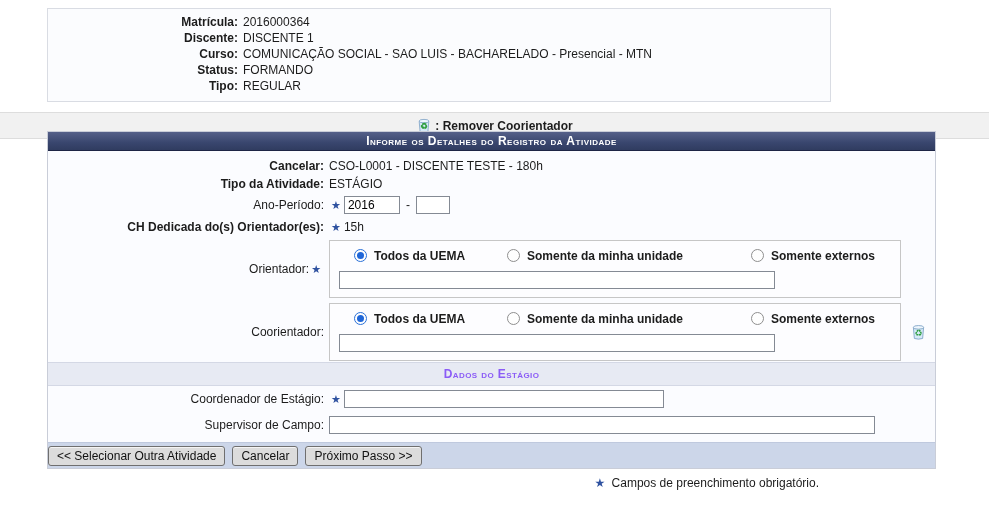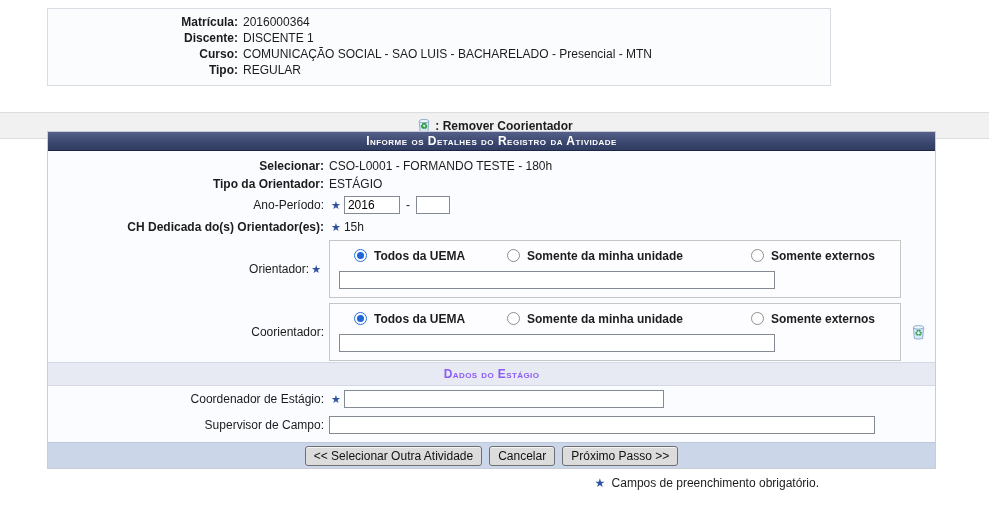--- a/index.html
+++ b/index.html
@@ -55,21 +55,21 @@
   .r-coorient{margin-top:5px;}
   .trash-btn{margin-left:9px;cursor:pointer;display:inline-flex;}
 
   .section-header{margin-top:1px;height:22px;background:#e7eaf3;border-top:1px solid #d4d8e5;
         border-bottom:1px solid #d4d8e5;text-align:center;line-height:22px;color:#8b5cf6;
         font-weight:bold;font-variant:small-caps;letter-spacing:.4px;}
   .r-coord,.r-superv{height:26px;}
   .inp-coord{width:312px;} .inp-superv{width:538px;}
 
   .form-footer{margin-top:4px;height:25px;background:#ccd6e9;display:flex;align-items:center;
-        justify-content:center;gap:7px;border-top:1px solid #bfc9de;}
+        justify-content:flex-start;gap:7px;border-top:1px solid #bfc9de;}
   .btn{background:#dcdcdc;border:1px solid #6f6f6f;border-radius:3px;
        font:12px "Liberation Sans",sans-serif;padding:2px 8px;color:#111;
        box-shadow:inset 0 1px 0 #f5f5f5;cursor:pointer;}
 
   .note{position:absolute;left:0;top:476px;width:819px;text-align:right;}
   .note .star{font-size:12px;}
 </style>
 </head>
 <body>
 
@@ -80,20 +80,24 @@
       <span class="ilabel">Matrícula:</span>
       <span class="ival">2016000364</span>
     </div>
     <div class="irow">
       <span class="ilabel">Discente:</span>
       <span class="ival">DISCENTE 1</span>
     </div>
     <div class="irow">
       <span class="ilabel">Curso:</span>
       <span class="ival">COMUNICAÇÃO SOCIAL - SAO LUIS - BACHARELADO - Presencial - MTN</span>
+    </div>
+    <div class="irow">
+      <span class="ilabel">Status:</span>
+      <span class="ival">FORMANDO</span>
     </div>
     <div class="irow">
       <span class="ilabel">Tipo:</span>
       <span class="ival">REGULAR</span>
     </div>
   </div>
 
   <div class="legend-bar">
     <span class="icon">
       <svg width="16" height="17" viewBox="0 0 16 17" aria-hidden="true">
@@ -102,26 +106,26 @@
         <text x="8" y="12.2" font-size="8.5" fill="#2f9e3f" text-anchor="middle">♻</text>
       </svg>
     </span>
     <span class="legend-text">: Remover Coorientador</span>
   </div>
 
   <div class="form-table">
     <div class="form-title">Informe os Detalhes do Registro da Atividade</div>
 
     <div class="frow r-ativ">
-      <div class="flabel bold">Selecionar:</div>
-      <div class="fval">CSO-L0001 - FORMANDO TESTE - 180h</div>
+      <div class="flabel bold">Cancelar:</div>
+      <div class="fval">CSO-L0001 - DISCENTE TESTE - 180h</div>
     </div>
 
     <div class="frow r-tipo">
-      <div class="flabel bold">Tipo da Orientador:</div>
+      <div class="flabel bold">Tipo da Atividade:</div>
       <div class="fval">ESTÁGIO</div>
     </div>
 
     <div class="frow r-ano">
       <div class="flabel">Ano-Período:</div>
       <div class="fval">
         <span class="star">★</span>
         <input type="text" class="inp-ano" value="2016" style="">
         <span class="dash">-</span>
         <input type="text" class="inp-per" value="" style="">

